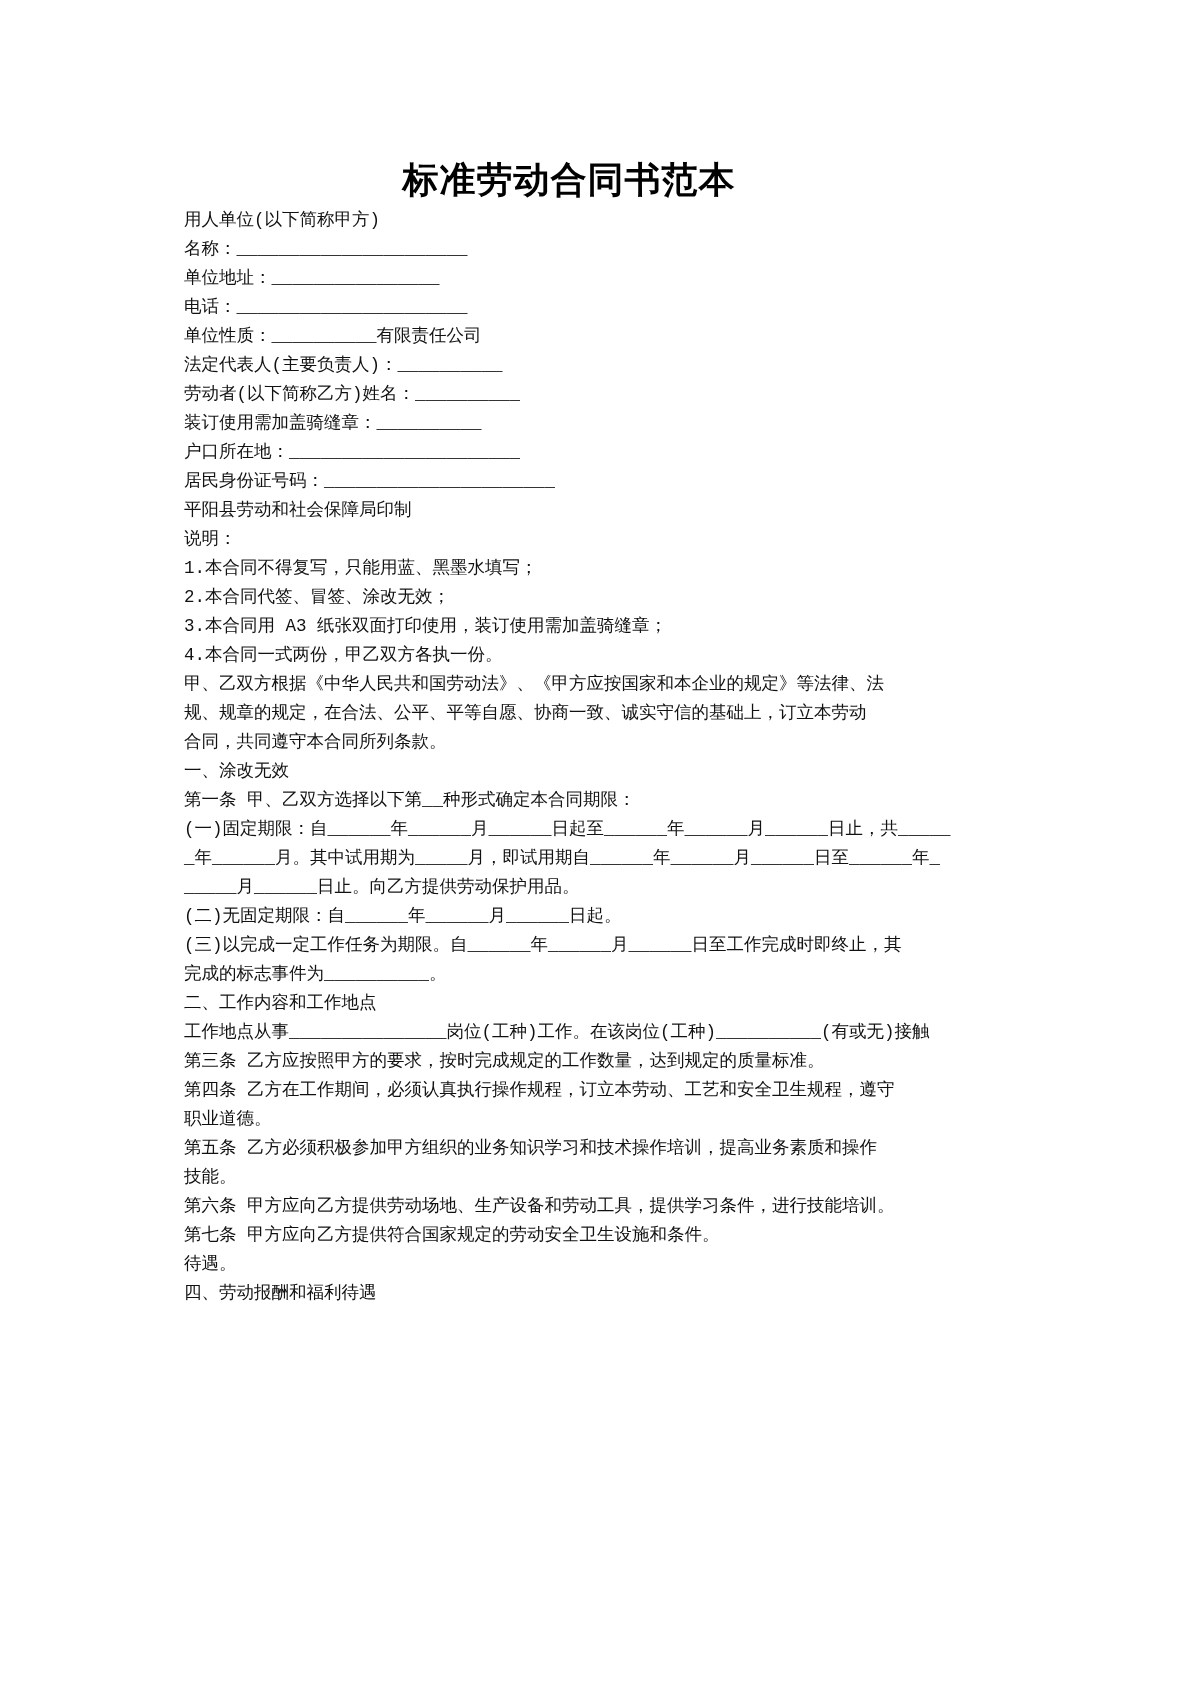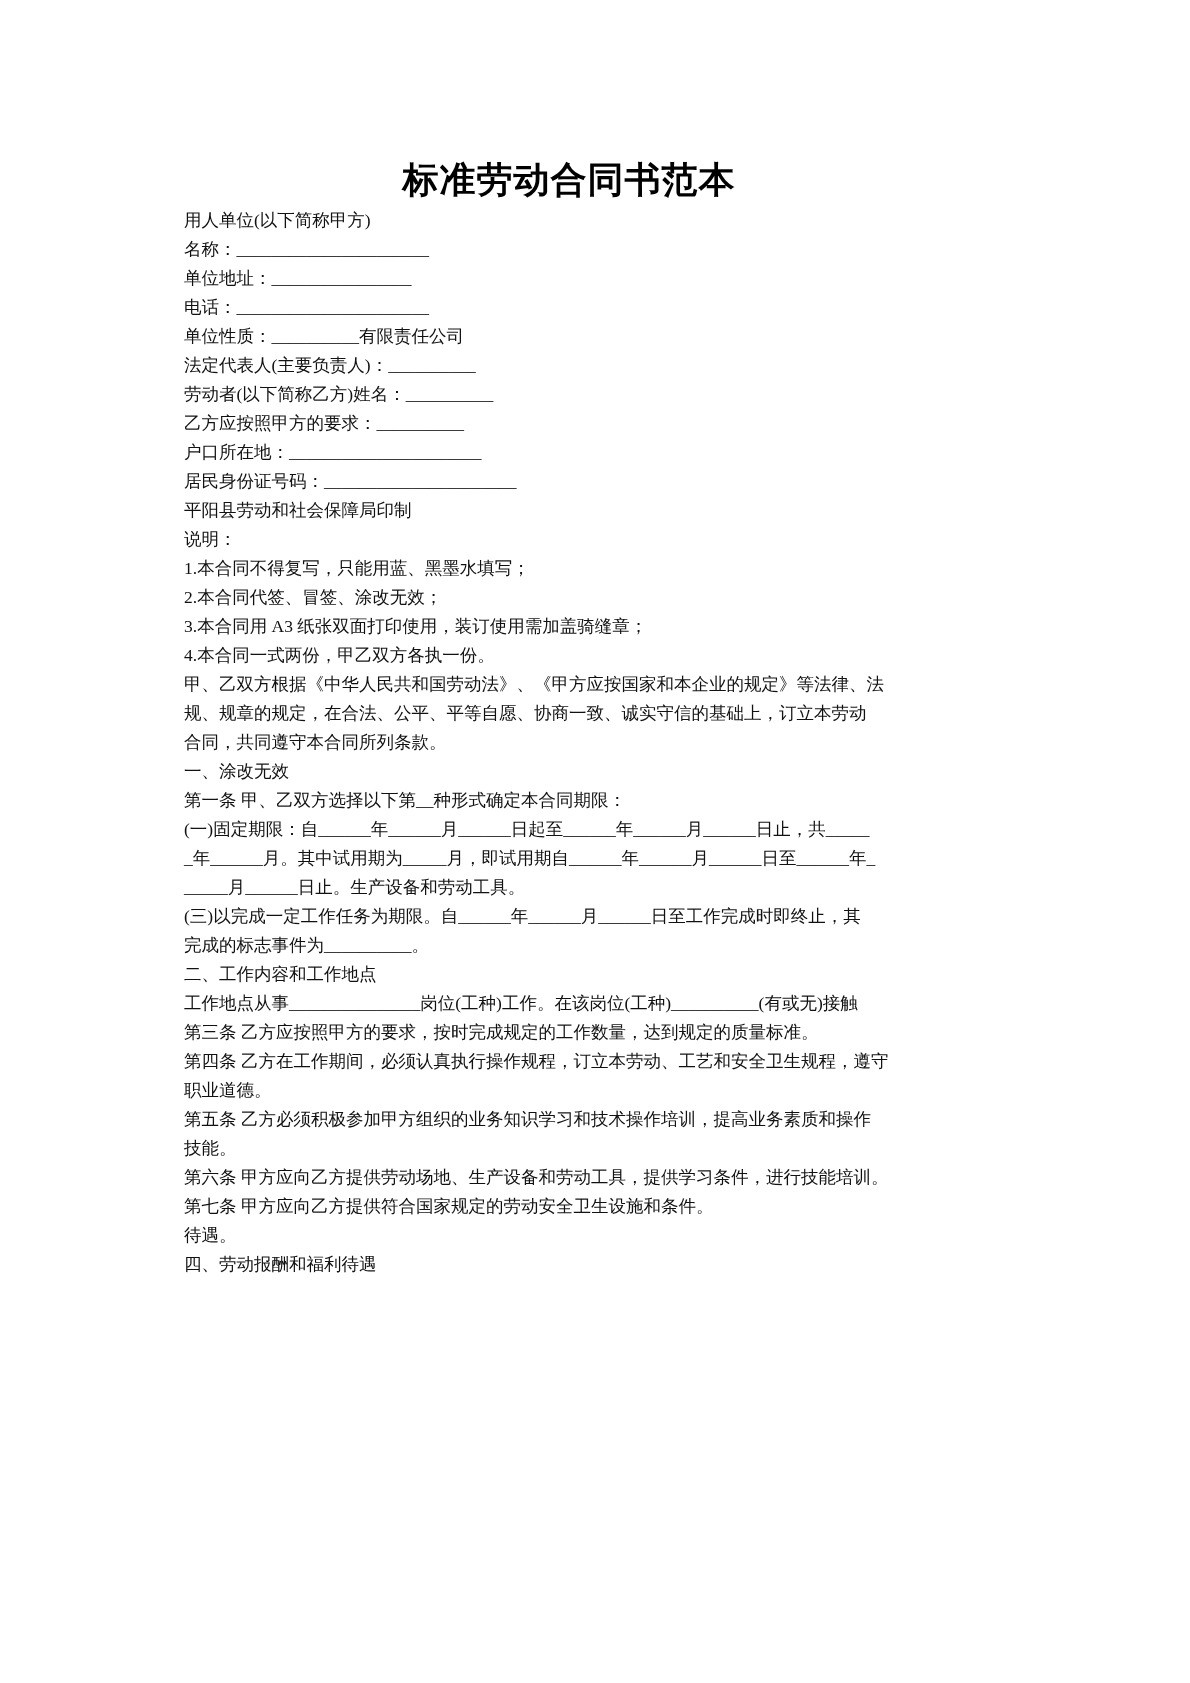--- a/index.html
+++ b/index.html
@@ -7,55 +7,56 @@
   .page {
     position: absolute; left: 14px; top: 0; width: 1190px; height: 1338px; background: #fff;
   }
   .title {
     position: absolute; left: 0; width: 1110px; top: 154px; text-align: center;
     font-family: "DejaVu Sans", "Liberation Sans", sans-serif; font-weight: bold;
     font-size: 36px; line-height: 52px; color: #000; letter-spacing: 1px;
   }
   .body {
     position: absolute; left: 170px; top: 206px; width: 790px;
-    font-family: Liberation Serif, serif;
+    font-family: Liberation Mono, monospace;
     font-size: 17.5px; line-height: 29px; color: #111;
   }
   .line { white-space: pre; height: 29px; }
 </style>
 </head>
 <body>
 
 <div class="page">
   <div class="title">标准劳动合同书范本</div>
   <div class="body">
     <div class="line">用人单位(以下简称甲方)</div>
     <div class="line">名称：______________________</div>
     <div class="line">单位地址：________________</div>
     <div class="line">电话：______________________</div>
     <div class="line">单位性质：__________有限责任公司</div>
     <div class="line">法定代表人(主要负责人)：__________</div>
     <div class="line">劳动者(以下简称乙方)姓名：__________</div>
-    <div class="line">乙方应按照甲方的要求：__________</div>
+    <div class="line">装订使用需加盖骑缝章：__________</div>
     <div class="line">户口所在地：______________________</div>
     <div class="line">居民身份证号码：______________________</div>
     <div class="line">平阳县劳动和社会保障局印制</div>
     <div class="line">说明：</div>
     <div class="line">1.本合同不得复写，只能用蓝、黑墨水填写；</div>
     <div class="line">2.本合同代签、冒签、涂改无效；</div>
     <div class="line">3.本合同用 A3 纸张双面打印使用，装订使用需加盖骑缝章；</div>
     <div class="line">4.本合同一式两份，甲乙双方各执一份。</div>
     <div class="line">甲、乙双方根据《中华人民共和国劳动法》、《甲方应按国家和本企业的规定》等法律、法</div>
     <div class="line">规、规章的规定，在合法、公平、平等自愿、协商一致、诚实守信的基础上，订立本劳动</div>
     <div class="line">合同，共同遵守本合同所列条款。</div>
     <div class="line">一、涂改无效</div>
     <div class="line">第一条 甲、乙双方选择以下第__种形式确定本合同期限：</div>
     <div class="line">(一)固定期限：自______年______月______日起至______年______月______日止，共_____</div>
     <div class="line">_年______月。其中试用期为_____月，即试用期自______年______月______日至______年_</div>
-    <div class="line">_____月______日止。生产设备和劳动工具。</div>
+    <div class="line">_____月______日止。向乙方提供劳动保护用品。</div>
+    <div class="line">(二)无固定期限：自______年______月______日起。</div>
     <div class="line">(三)以完成一定工作任务为期限。自______年______月______日至工作完成时即终止，其</div>
     <div class="line">完成的标志事件为__________。</div>
     <div class="line">二、工作内容和工作地点</div>
     <div class="line">工作地点从事_______________岗位(工种)工作。在该岗位(工种)__________(有或无)接触</div>
     <div class="line">第三条 乙方应按照甲方的要求，按时完成规定的工作数量，达到规定的质量标准。</div>
     <div class="line">第四条 乙方在工作期间，必须认真执行操作规程，订立本劳动、工艺和安全卫生规程，遵守</div>
     <div class="line">职业道德。</div>
     <div class="line">第五条 乙方必须积极参加甲方组织的业务知识学习和技术操作培训，提高业务素质和操作</div>
     <div class="line">技能。</div>
     <div class="line">第六条 甲方应向乙方提供劳动场地、生产设备和劳动工具，提供学习条件，进行技能培训。</div>

